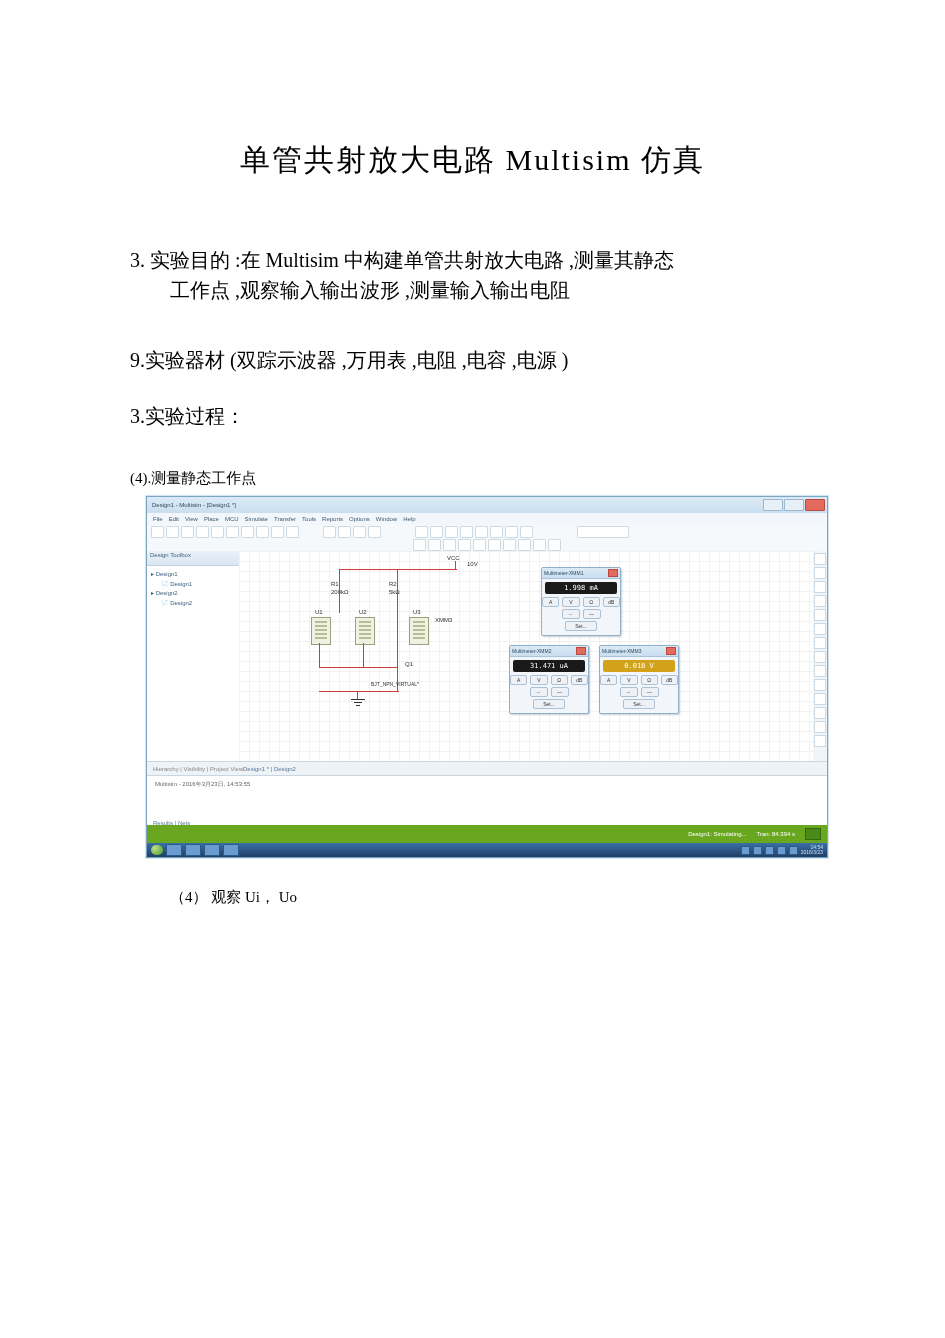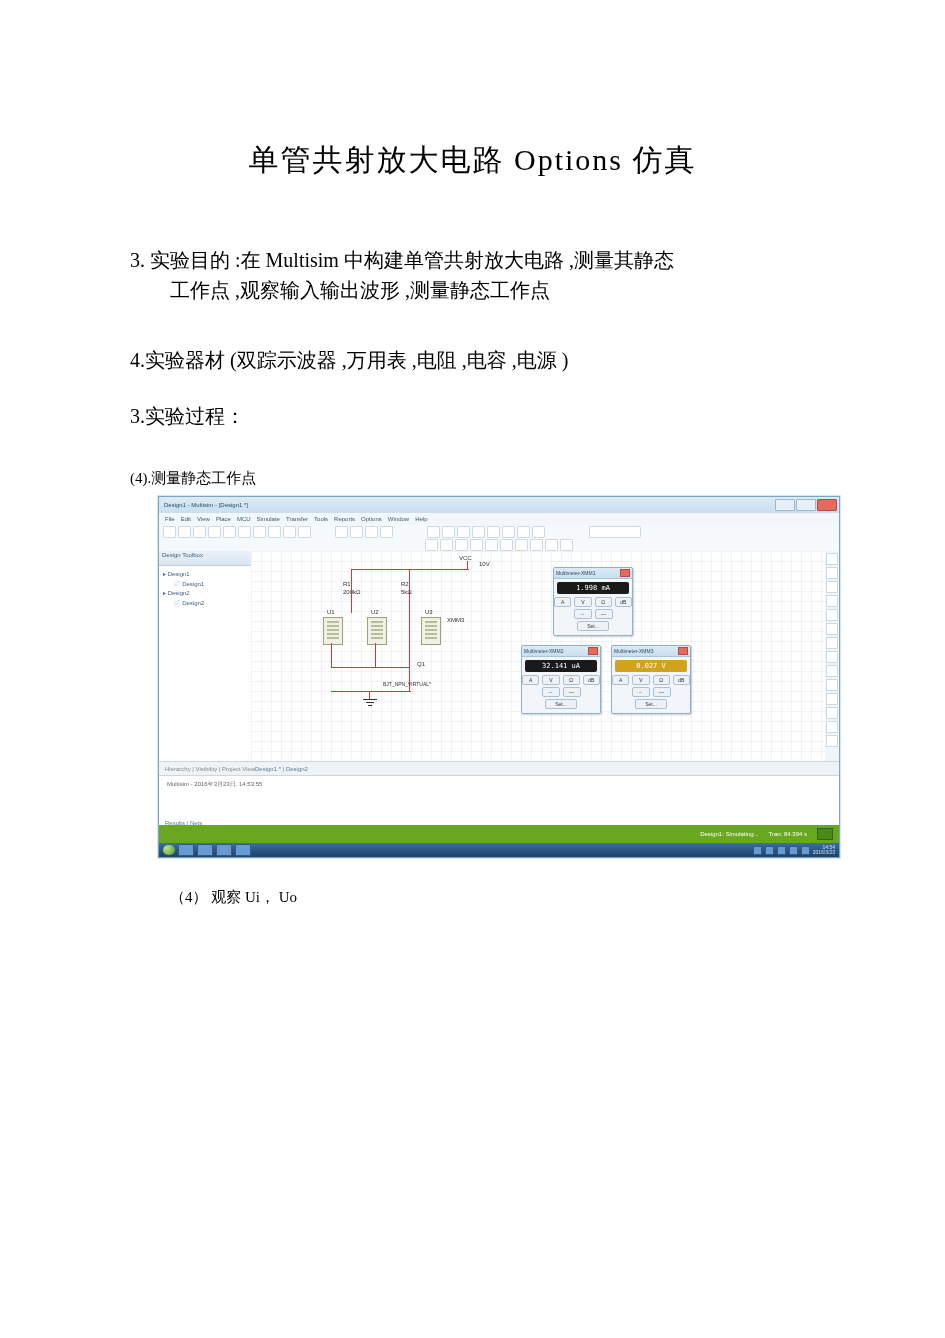--- a/index.html
+++ b/index.html
@@ -29,21 +29,21 @@
   }
   .sub {
     font-size: 15px;
     margin: 34px 0 8px 0;
   }
   
   .shot {
     position: relative;
     width: 680px;
     height: 360px;
-    margin-left: 28px;
+    margin-left: 16px;
     background: #fff;
     border: 1px solid #7aa6c2;
     box-shadow: 0 0 0 1px #d6e4ef;
     overflow: hidden;
     font-family: Tahoma, Arial, sans-serif;
     font-size: 7px;
     color: #333;
   }
   
   .titlebar {
@@ -150,26 +150,26 @@
   .tray{width:7px;height:7px;background:#6a9bd0;border:1px solid #2c5a8a;}
   .sub2 {
     font-size: 15px;
     margin: 30px 0 0 40px;
   }
 </style>
 </head>
 <body>
 
 <div class="page">
-  <div class="title">单管共射放大电路   Options   仿真</div>
+  <div class="title">单管共射放大电路   Multisim   仿真</div>
 
   <div class="sec">3. 实验目的 :在 Multisim 中构建单管共射放大电路 ,测量其静态</div>
-  <div class="sec indent" style="margin-top:-14px">工作点 ,观察输入输出波形 ,测量静态工作点</div>
-
-  <div class="sec" style="margin-top:32px">4.实验器材 (双踪示波器  ,万用表 ,电阻 ,电容 ,电源 )</div>
+  <div class="sec indent" style="margin-top:-14px">工作点 ,观察输入输出波形 ,测量输入输出电阻</div>
+
+  <div class="sec" style="margin-top:32px">9.实验器材 (双踪示波器  ,万用表 ,电阻 ,电容 ,电源 )</div>
 
   <div class="sec" style="">3.实验过程：</div>
 
   <div class="sub">(4).测量静态工作点</div>
 
   <div class="shot">
 
     <div class="titlebar">
       <span class="t-left">Design1 - Multisim - [Design1 *]</span>
       <div class="t-btns">
@@ -323,42 +323,42 @@
         <div class="meter-row" style="margin-bottom:4px">
           <div class="mbtn w">Set...</div>
         </div>
       </div>
 
       <div class="meter" style="left:270px;top:94px">
         <div class="meter-hdr">
           <span>Multimeter-XMM2</span>
           <span class="x"></span>
         </div>
-        <div class="meter-disp disp-dark">32.141 uA</div>
+        <div class="meter-disp disp-dark">31.471 uA</div>
         <div class="meter-row">
           <div class="mbtn">A</div>
           <div class="mbtn">V</div>
           <div class="mbtn">Ω</div>
           <div class="mbtn">dB</div>
         </div>
         <div class="meter-row">
           <div class="mbtn">～</div>
           <div class="mbtn">—</div>
         </div>
         <div class="meter-row" style="margin-bottom:4px">
           <div class="mbtn w">Set...</div>
         </div>
       </div>
 
       <div class="meter" style="left:360px;top:94px">
         <div class="meter-hdr">
           <span>Multimeter-XMM3</span>
           <span class="x"></span>
         </div>
-        <div class="meter-disp disp-yellow">0.027 V</div>
+        <div class="meter-disp disp-yellow">0.018 V</div>
         <div class="meter-row">
           <div class="mbtn">A</div>
           <div class="mbtn">V</div>
           <div class="mbtn">Ω</div>
           <div class="mbtn">dB</div>
         </div>
         <div class="meter-row">
           <div class="mbtn">～</div>
           <div class="mbtn">—</div>
         </div>

